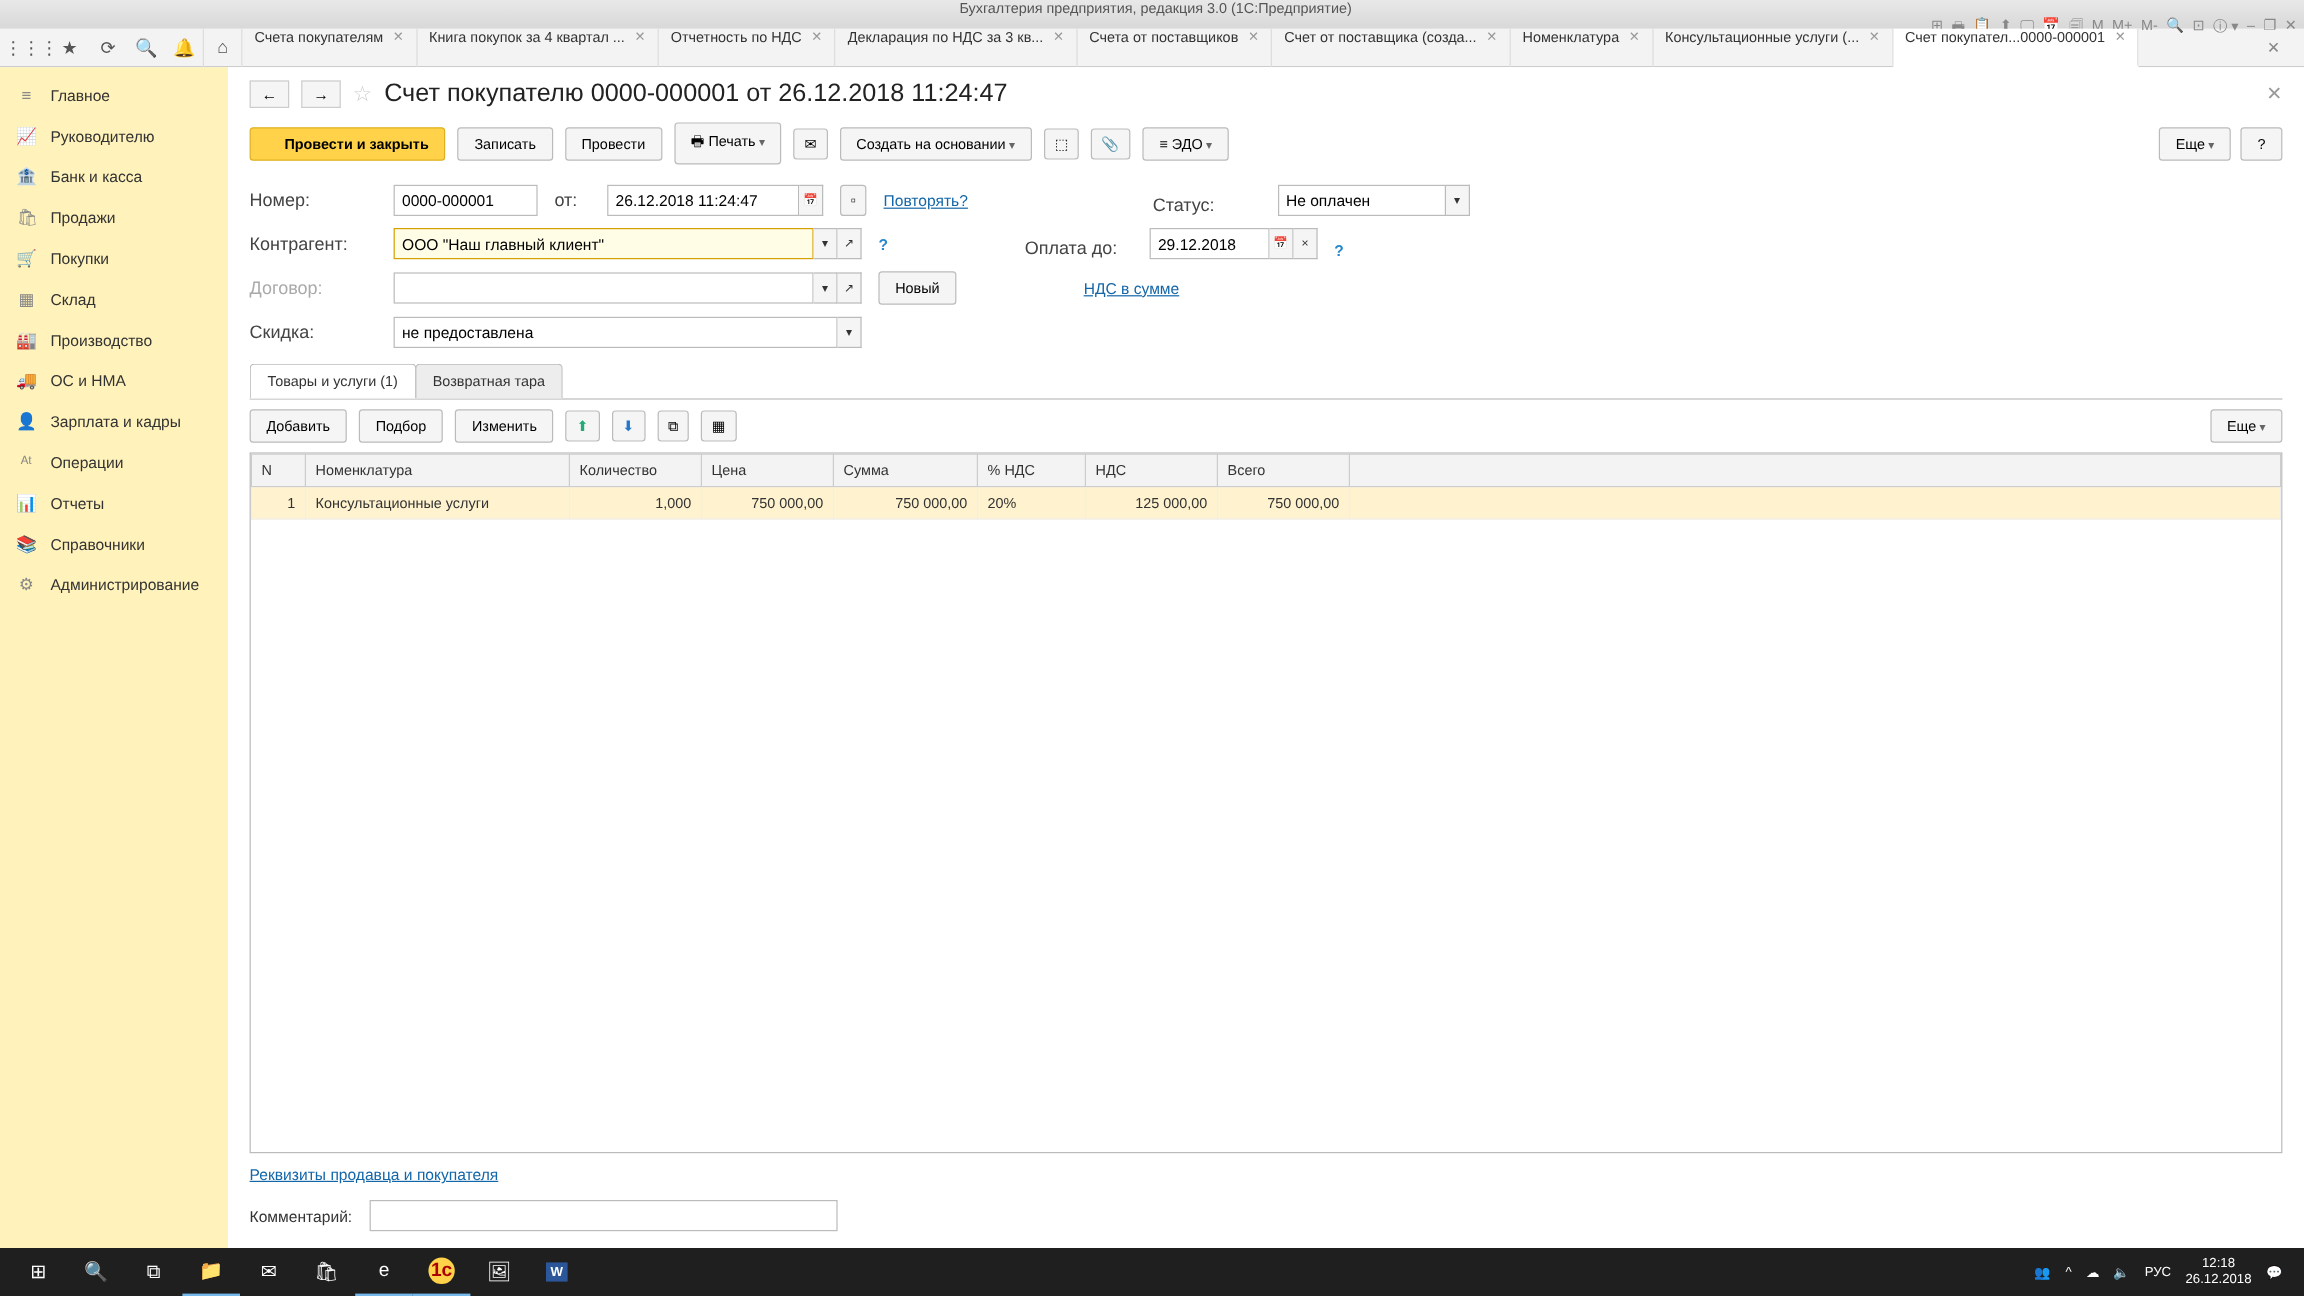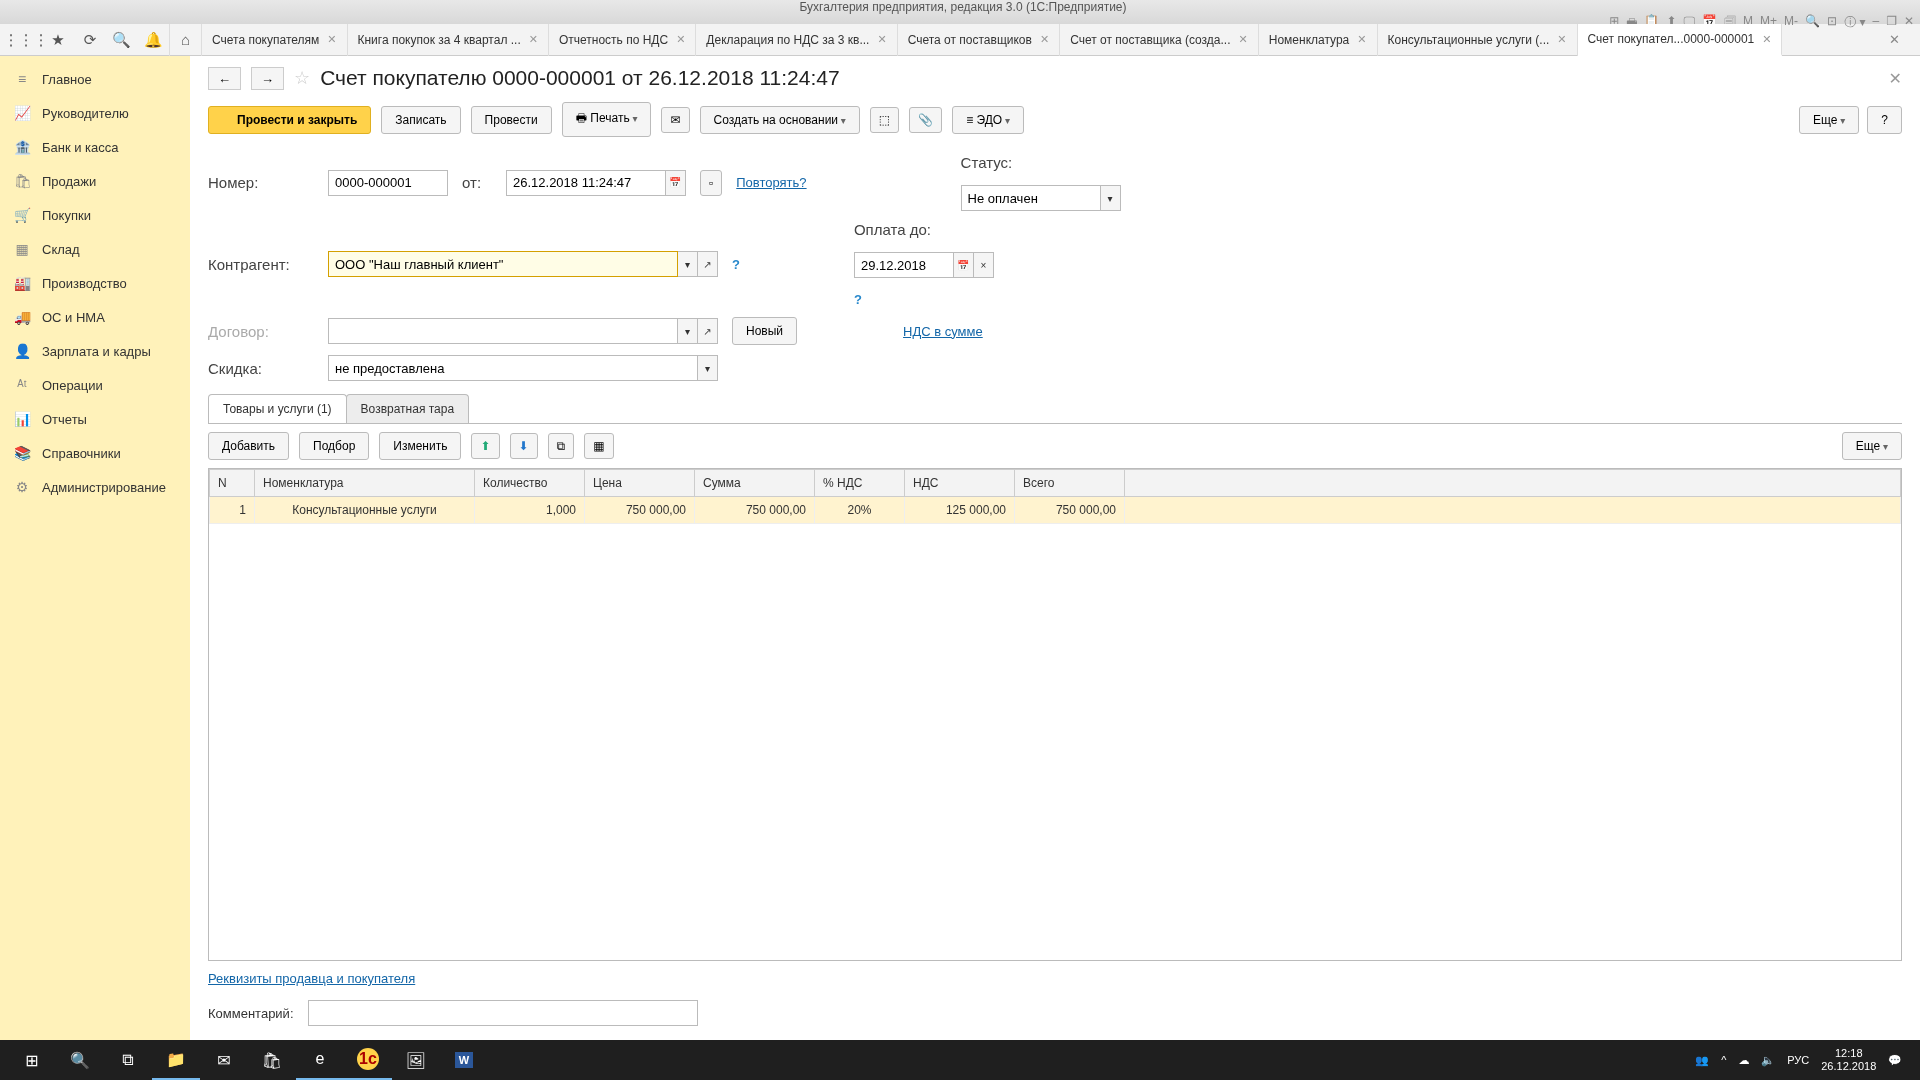--- a/index.html
+++ b/index.html
@@ -10,21 +10,21 @@
 .titlebar .ico { width:14px; height:14px; border-radius:50%; margin-right:3px; }
 .titlebar .ico.orange{background:#f90;} .titlebar .ico.yellow{background:#ffd24a;}
 .titlebar .title{margin-left:6px;color:#555;}
 .titlebar .right{margin-left:auto;display:flex;gap:7px;color:#888;}
 .titlebar .right span{cursor:pointer;font-size:12px;}
 
 
 .icontoolbar{height:32px;background:#f3f3f3;border-bottom:1px solid #ccc;display:flex;align-items:center;padding:0 10px;gap:0;}
 .icontoolbar .icobtn{width:32px;height:32px;display:flex;align-items:center;justify-content:center;color:#555;font-size:15px;}
 .icontoolbar .icobtn.sep{border-right:1px solid #ddd;}
-.tab{display:flex;align-items:center;padding:0 10px;height:32px;border-right:1px solid #ddd;font-size:12px;color:#333;white-space:nowrap;max-width:220px;overflow:hidden;}
+.tab{display:flex;padding:0 10px;height:32px;border-right:1px solid #ddd;font-size:12px;color:#333;white-space:nowrap;max-width:220px;overflow:hidden;}
 .tab.active{background:#fff;border-bottom:2px solid #fff;margin-bottom:-1px;}
 .tab .x{margin-left:8px;color:#999;font-size:11px;}
 .close-pane{margin-left:auto;padding:0 10px;color:#888;}
 
 
 .mainwrap{display:flex;height:calc(100% - 24px - 32px - 40px);}
 .sidebar{width:190px;background:#fff2ba;padding-top:6px;}
 .sidebar .item{display:flex;align-items:center;padding:9px 14px;font-size:13px;color:#333;gap:12px;}
 .sidebar .item .si{width:16px;text-align:center;color:#888;font-size:14px;}
 .content{flex:1;background:#fff;padding:0 18px 10px 18px;position:relative;display:flex;flex-direction:column;}
@@ -46,37 +46,37 @@
 
 
 .formrow{display:flex;align-items:center;gap:14px;padding:5px 0;}
 .formrow .lbl{width:106px;color:#444;font-size:15px;}
 .inp{border:1px solid #bbb;padding:4px 6px;font-size:13px;background:#fff;height:26px;}
 .inp.hl{border:1px solid #d4a000;background:#fffde6;}
 .inpwrap{display:flex;}
 .inpwrap .sbtn{border:1px solid #bbb;border-left:0;background:#f5f5f5;width:20px;display:flex;align-items:center;justify-content:center;font-size:10px;height:26px;}
 .link{color:#1366a8;text-decoration:underline;}
 .qmark{color:#2888cc;font-weight:bold;}
-.rcol{margin-left:140px;display:flex;align-items:flex-start;gap:14px;flex-direction:column;}
+.rcol{margin-left:140px;display:flex;align-items:flex-end;gap:14px;}
 .rcol .lbl{width:90px;}
 
 
 .subtabs{display:flex;border-bottom:1px solid #bbb;margin-top:8px;}
 .subtab{padding:7px 14px;border:1px solid #bbb;border-bottom:none;background:#ededed;font-size:12px;margin-right:-1px;border-radius:4px 4px 0 0;}
 .subtab.active{background:#fff;}
 
 
 .tbltoolbar{display:flex;align-items:center;gap:10px;padding:8px 0;justify-content:space-between;}
 .tbltoolbar .right{margin-left:auto;}
 
 
 .tblwrap{border:1px solid #bbb;flex:1;min-height:400px;overflow:hidden;}
 table{border-collapse:collapse;width:100%;}
 th{background:#f3f3f3;border:1px solid #ccc;padding:6px 8px;font-weight:normal;font-size:12px;text-align:left;}
-td{border:1px solid #eee;padding:6px 8px;font-size:12px;text-align:center;}
+td{border:1px solid #eee;padding:6px 8px;font-size:12px;}
 tr.sel td{background:#fff3cf;}
 .num{text-align:right;}
 
 
 .footer{display:flex;align-items:center;padding:10px 0;gap:20px;}
 .footer .totals{margin-left:auto;background:#f3f3f3;border:1px solid #ddd;padding:8px 16px;display:flex;gap:30px;font-size:13px;}
 .commentrow{display:flex;align-items:center;gap:14px;padding:4px 0;}
 
 
 .taskbar{position:fixed;bottom:0;left:0;right:0;height:40px;background:#1f1f1f;display:flex;align-items:center;padding:0 8px;color:#fff;}

